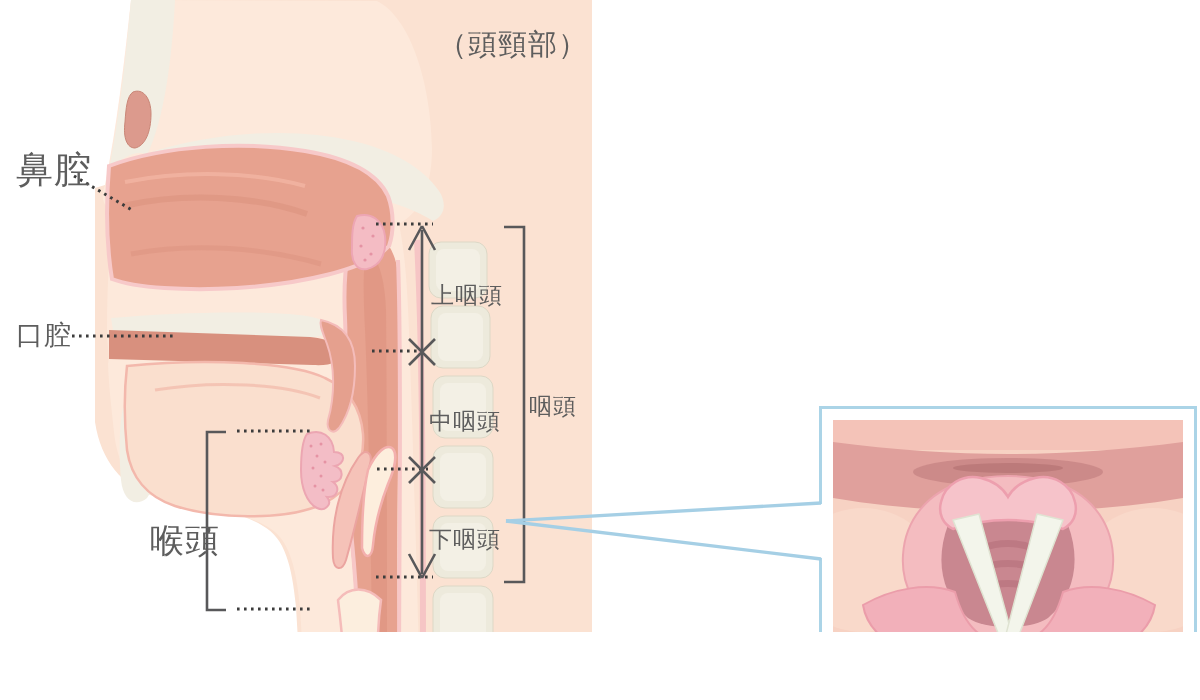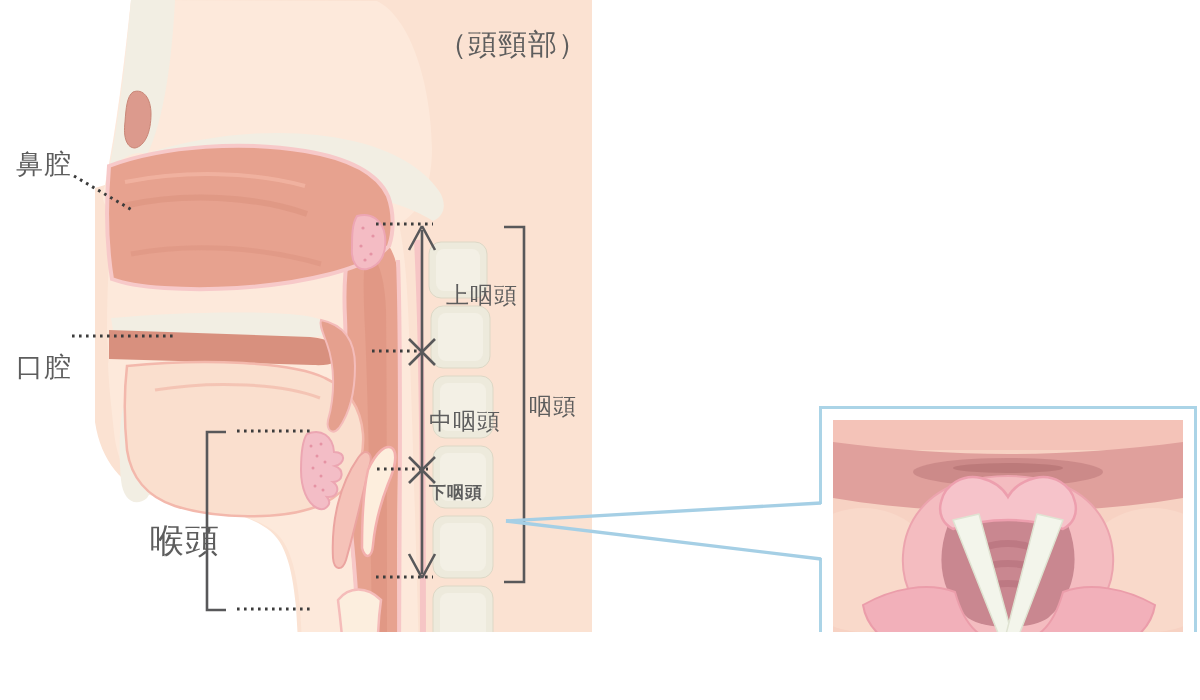--- a/index.html
+++ b/index.html
@@ -3,26 +3,26 @@
 <meta charset="utf-8">
 <style>
   html,body{margin:0;padding:0;background:#ffffff;}
   .stage{position:relative;width:1200px;height:632px;background:#ffffff;overflow:hidden;
          font-family:"Liberation Sans","DejaVu Sans",sans-serif;}
   .abs{position:absolute;}
   .label{position:absolute;color:var(--text-gray,#5d5d5d);white-space:nowrap;
          letter-spacing:1px;line-height:1;font-weight:500;}
   .t-main{left:438px;top:30px;font-size:29px;}
   .t-inset{left:810px;top:362px;font-size:28px;}
-  .l-nasal{left:16px;top:151px;font-size:27px;}
-  .l-oral{left:16px;top:322px;font-size:27px;margin-top:32px;}
+  .l-nasal{left:16px;top:151px;font-size:37px;}
+  .l-oral{left:16px;top:322px;font-size:27px;}
   .l-larynx{left:150px;top:523px;font-size:34px;}
-  .l-naso{left:446px;top:284px;font-size:23px;}
+  .l-naso{left:431px;top:284px;font-size:23px;}
   .l-oro{left:429px;top:410px;font-size:23px;}
-  .l-hypo{left:429px;top:484px;font-size:17px;font-weight:bold;}
+  .l-hypo{left:429px;top:528px;font-size:23px;}
   .l-phar{left:529px;top:395px;font-size:23px;text-align:center;}
   .inset-box{position:absolute;left:819px;top:406px;width:378px;height:281px;
              box-sizing:border-box;border:3px solid var(--inset-border-blue,#abd4e7);
              background:#ffffff;padding:11px;}
   svg{display:block;}
 </style>
 </head>
 <body>
 
 <div class="stage">

